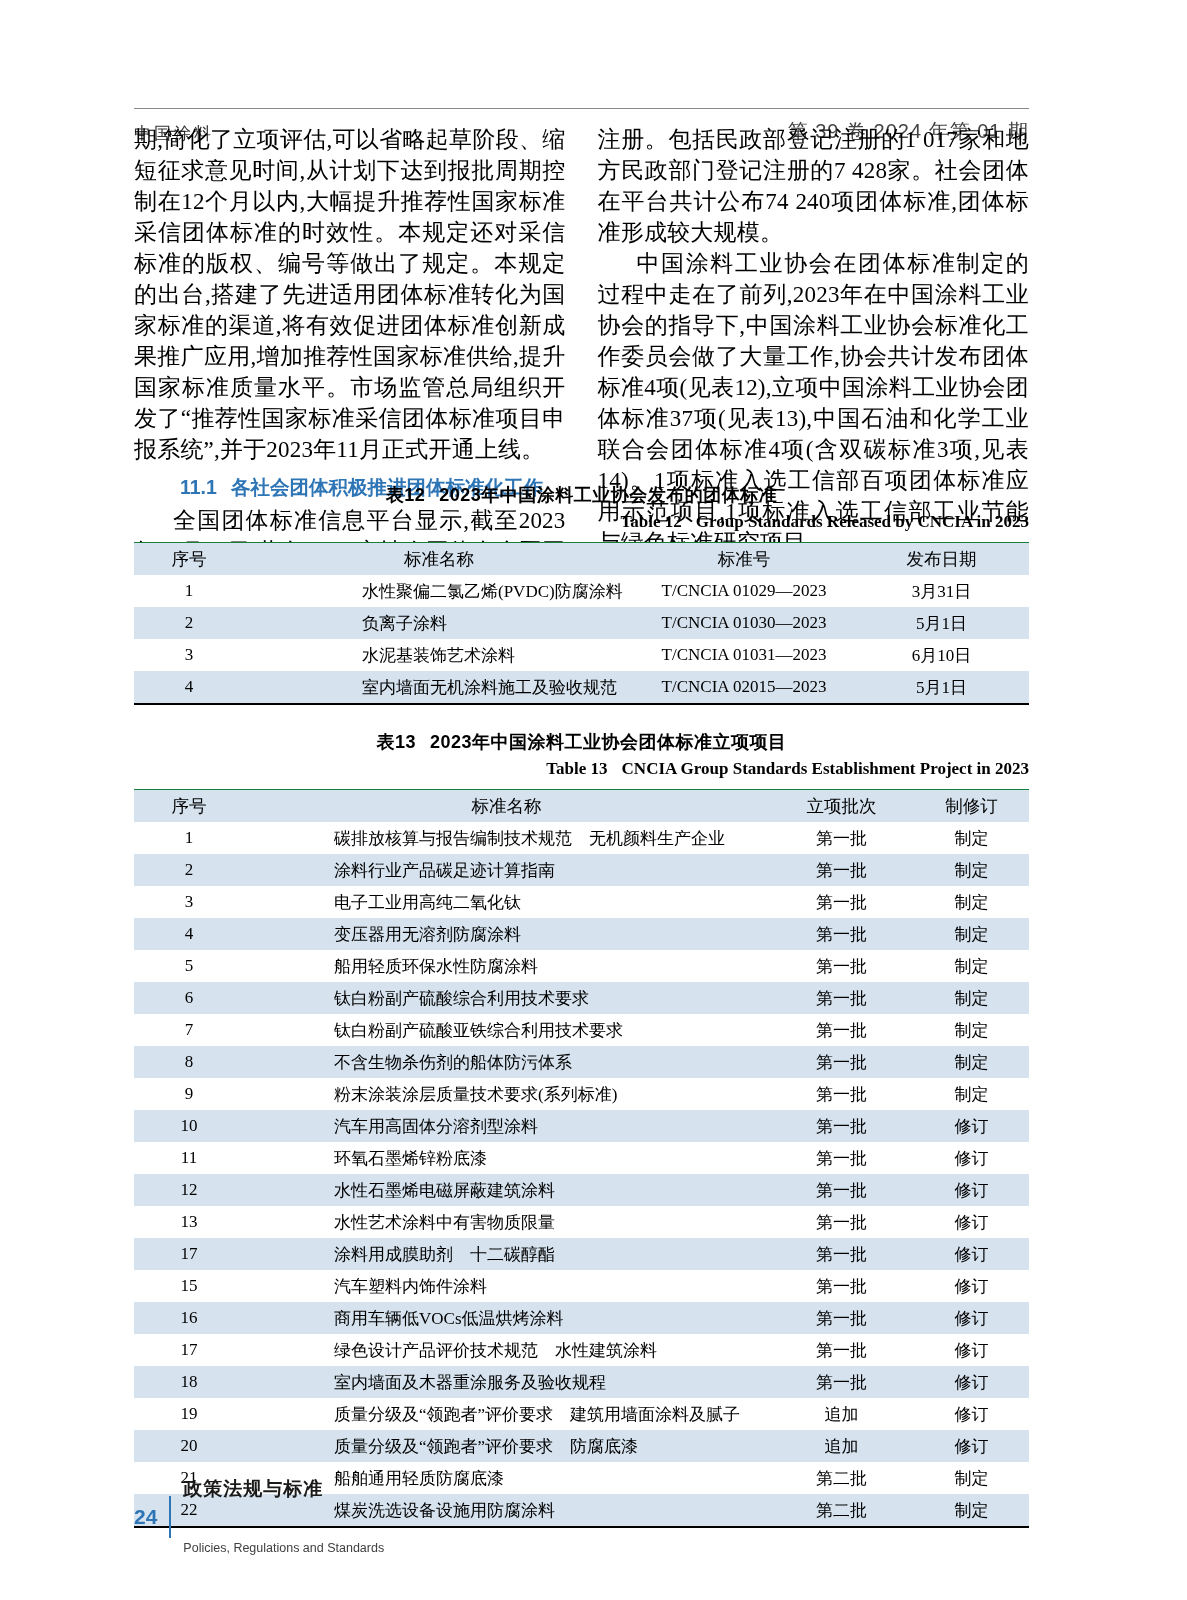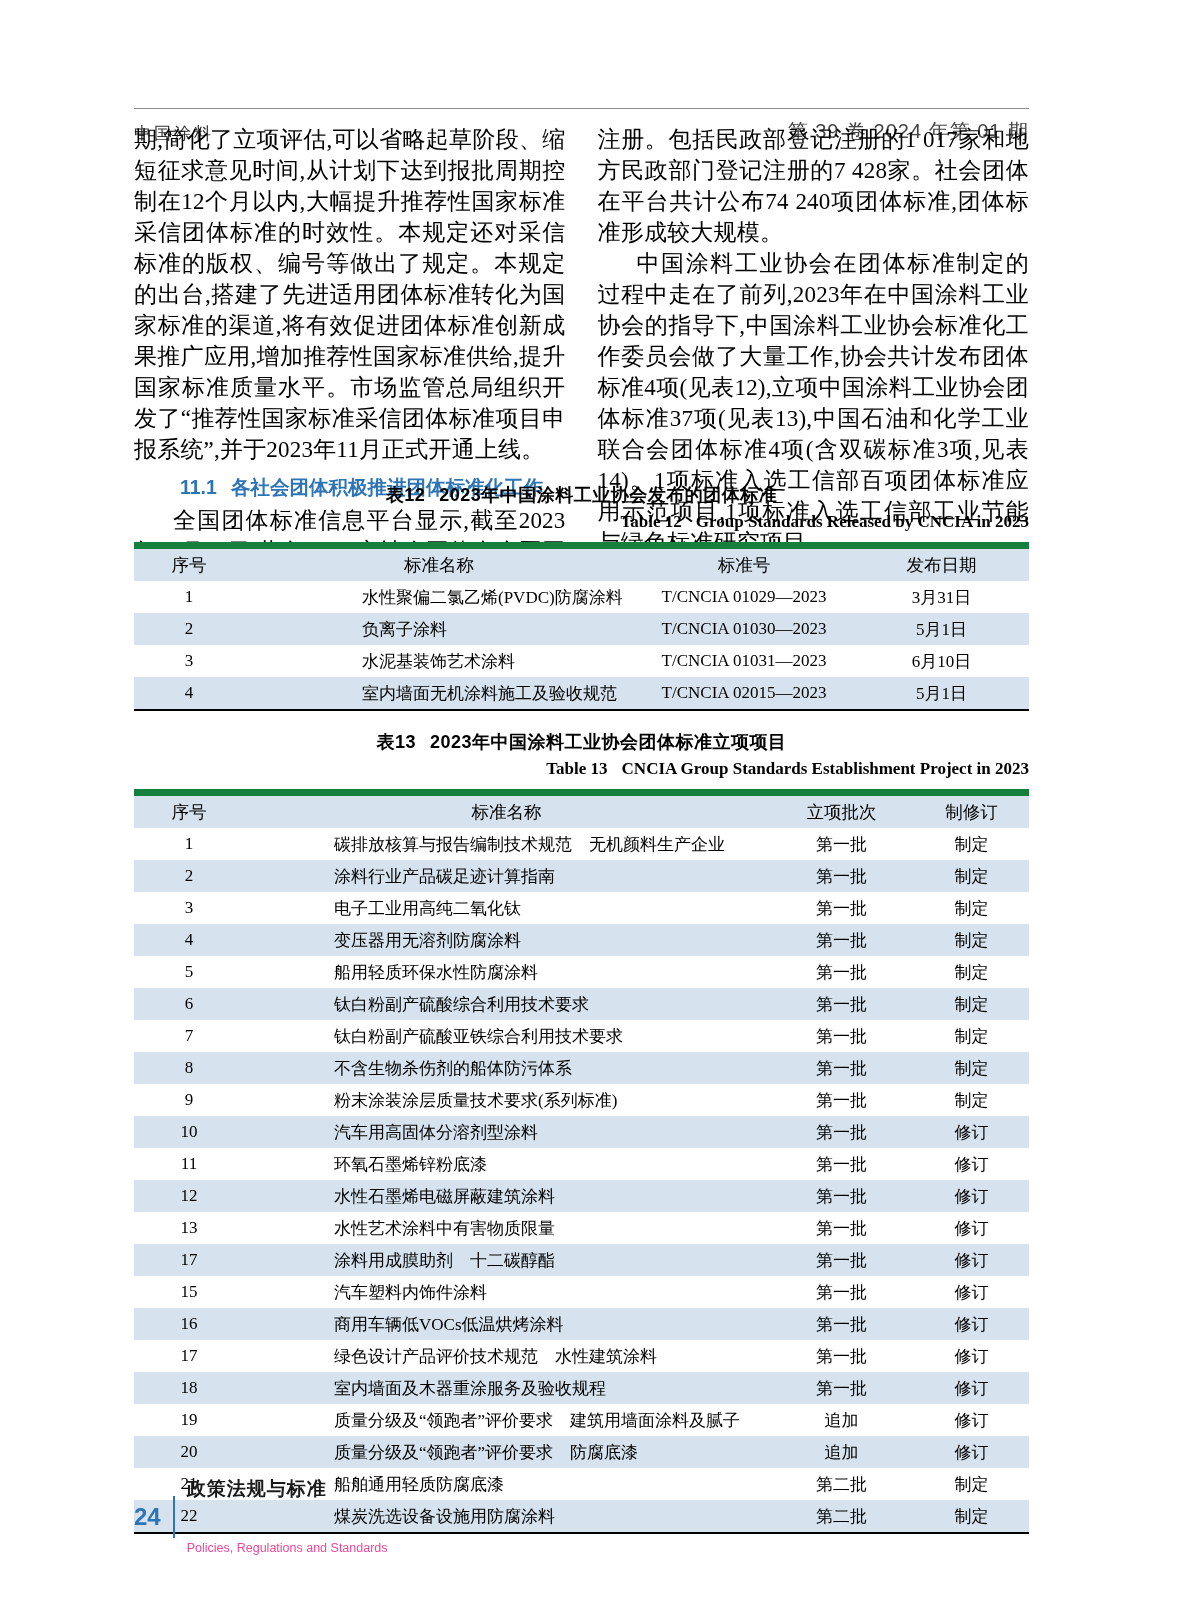--- a/index.html
+++ b/index.html
@@ -125,21 +125,21 @@
     padding: 4px 6px;
     text-align: center;
     font-weight: normal;
     height: 24px;
   }
   thead td {
     background: #d6e3ef;
     font-size: 17.5px;
   }
   .rule-top { border-top: 2px solid #000; }
-  .rule-mid { border-top: 7px solid #15803d; }
+  .rule-mid { border-top: 1px solid #15803d; }
   .rule-bot { border-bottom: 2px solid #000; }
 
   tbody tr.odd td { background: #ffffff; }
   tbody tr.even td { background: #d6e3ef; }
 
   
   #table12 col.c1 { width: 110px; }
   #table12 col.c2 { width: 390px; }
   #table12 col.c3 { width: 220px; }
   #table12 col.c4 { width: 175px; }
@@ -155,21 +155,21 @@
   
   .footer {
     position: absolute;
     left: 134px;
     top: 1478px;
     display: flex;
     align-items: center;
   }
   .footer .pagenum {
     font-family: "Liberation Sans", sans-serif;
-    font-size: 24px;
+    font-size: 21px;
     color: #2e75b6;
     font-weight: bold;
     margin-right: 12px;
   }
   .footer .bar {
     width: 2px;
     height: 42px;
     background: #2e75b6;
     margin-right: 12px;
   }
@@ -177,21 +177,21 @@
     font-family: "Liberation Sans", sans-serif;
     font-size: 19px;
     font-weight: bold;
     letter-spacing: 1px;
     color: #1a1a1a;
     line-height: 22px;
   }
   .footer .f-en {
     font-family: "Liberation Sans", sans-serif;
     font-size: 12.5px;
-    color: #ec4899;
+    color: #404040;
     line-height: 16px;
   }
   .footer-text { display: flex; flex-direction: column; justify-content: center; gap: 40px; }
 </style>
 </head>
 <body>
 
 <div class="page">
 
   <div class="header">

